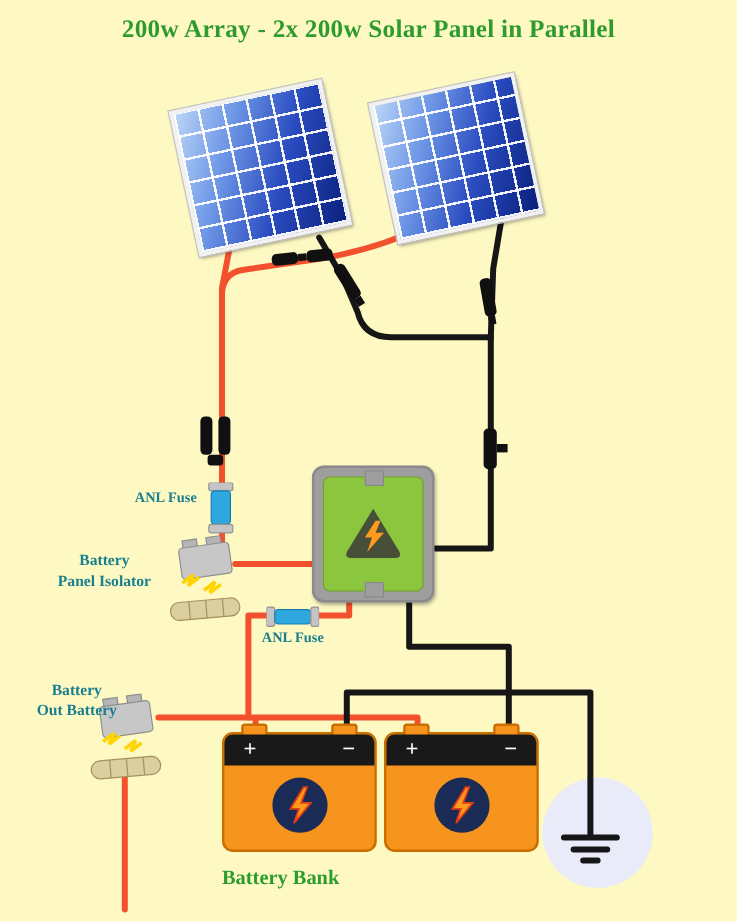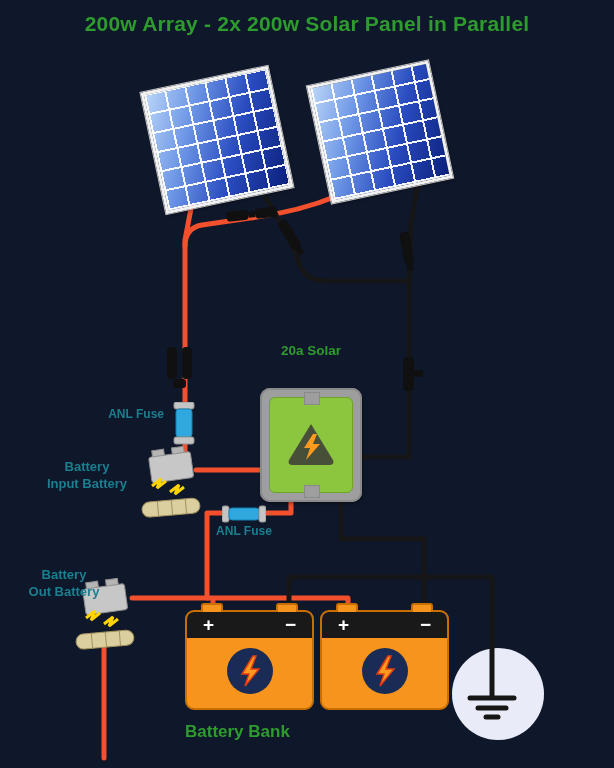--- a/index.html
+++ b/index.html
@@ -1,18 +1,18 @@
 <!DOCTYPE html>
 <html><head>
 <meta charset="utf-8">
 <style>
   html,body{margin:0;padding:0;background:#fff;}
   .canvas{
-    position:relative;width:614px;height:768px;background:#0f172a;
-    overflow:hidden;font-family:Liberation Sans, sans-serif;
+    position:relative;width:614px;height:768px;background:#fef9c3;
+    overflow:hidden;font-family:Liberation Serif, serif;
   }
   .layer-wires{position:absolute;left:0;top:0;z-index:1;}
   .comp{position:absolute;z-index:2;}
   .lbl{position:absolute;z-index:3;font-weight:bold;}
   .lbl-green{color:#2e9b2e;}
   .lbl-teal{color:#1a7f8e;}
 
   .page-title{
     left:0;top:12px;width:614px;text-align:center;
     font-size:21px;letter-spacing:.2px;
@@ -233,29 +233,28 @@
       <g stroke="#161616" stroke-width="5" stroke-linecap="round">
         <line x1="40" y1="0" x2="40" y2="48"></line>
         <line x1="18" y1="50" x2="62" y2="50"></line>
         <line x1="26" y1="60" x2="54" y2="60"></line>
         <line x1="34" y1="69" x2="46" y2="69"></line>
       </g>
     </svg>
   </div>
 
   <div class="lbl lbl-green ctrl-label">
-    <div>20a Solar</div>
   </div>
 
   <div class="lbl lbl-teal fuse-label-1">ANL Fuse</div>
   <div class="lbl lbl-teal fuse-label-2">ANL Fuse</div>
 
   <div class="lbl lbl-teal iso-in-label">
     <div>Battery</div>
-    <div>Input Battery</div>
+    <div>Panel Isolator</div>
   </div>
 
   <div class="lbl lbl-teal iso-out-label">
     <div>Battery</div>
     <div>Out Battery</div>
   </div>
 
   <div class="lbl lbl-green bank-label">Battery Bank</div>
 
 </div>

